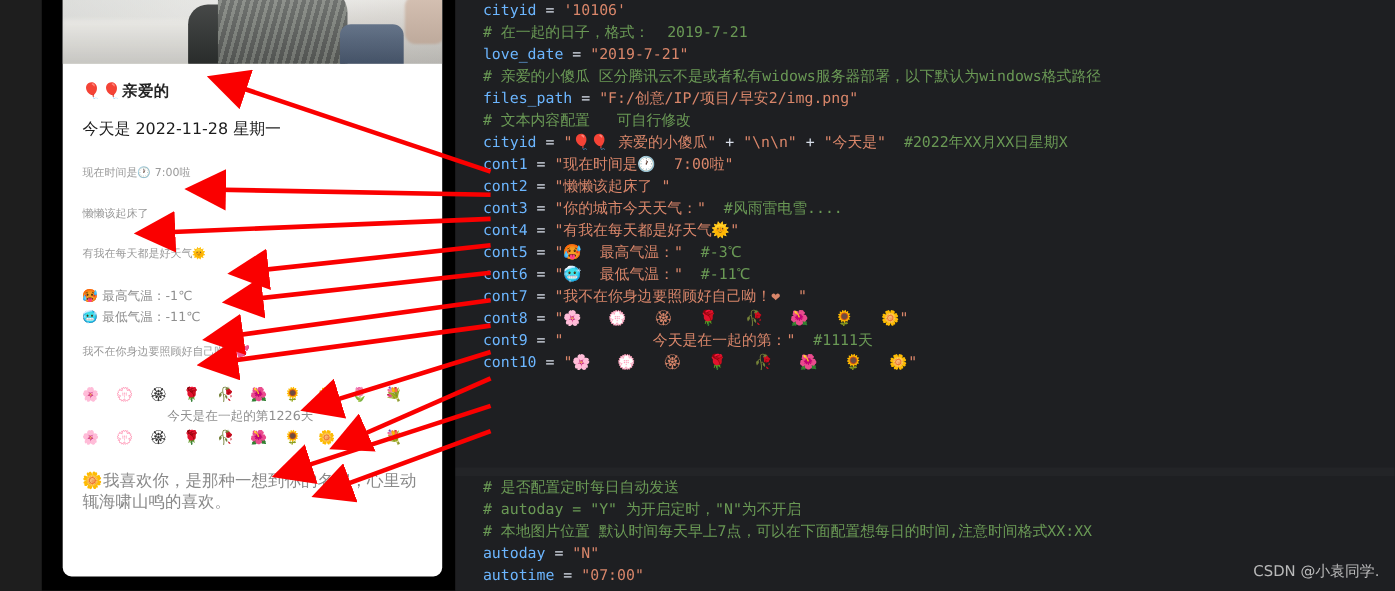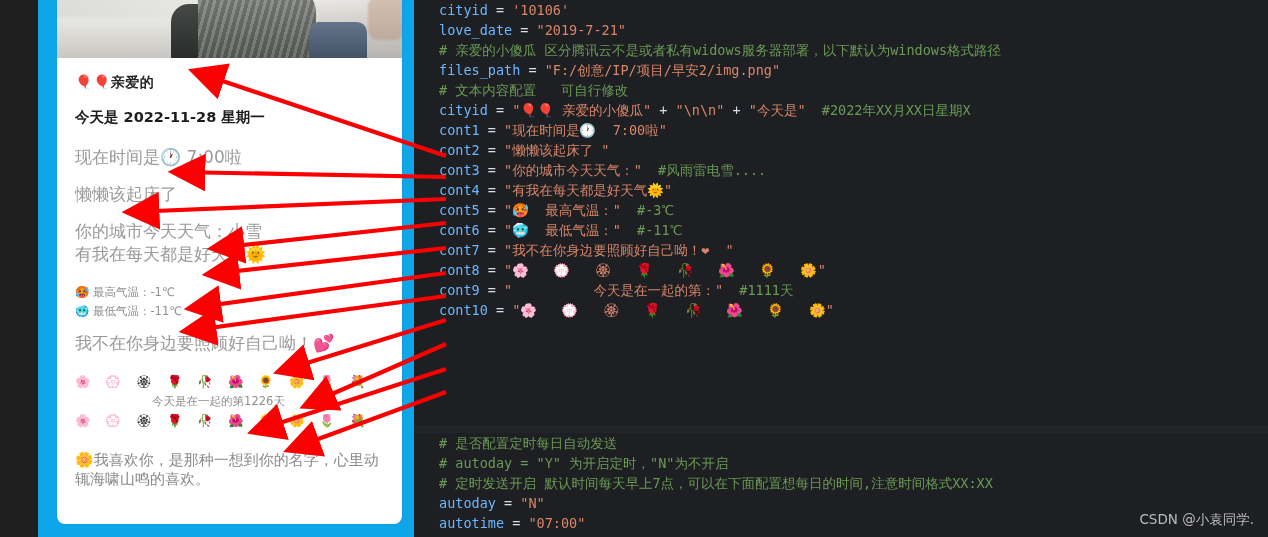--- a/index.html
+++ b/index.html
@@ -10,21 +10,21 @@
     position:relative;
   }
   #root{position:relative;width:1268px;height:537px;}
 
   
   .left-dark{position:absolute;left:0;top:0;width:38px;height:537px;background:#1e1e1e;}
 
   
   .preview-pane{
     position:absolute;left:38px;top:0;width:376px;height:537px;
-    background:#0ea5e9;
+    background:#000000;
   }
   .wx-card{
     position:absolute;left:19px;top:0;width:345px;
     background:#ffffff;
     border-radius:0 0 8px 8px;
     overflow:hidden;
     box-shadow:0 0 3px rgba(0,0,0,.06);
     height:524px;
   }
   .wx-photo{
@@ -67,24 +67,24 @@
     position:absolute;inset:0;
     background:linear-gradient(180deg,rgba(255,255,255,.12),rgba(0,0,0,.12));
   }
 
   .wx-body{padding:10px 18px 0 18px;color:#333;}
   .wx-title{
     font-size:14px;font-weight:bold;color:#262626;margin:6px 0 16px 0;
     letter-spacing:.5px;
   }
   .wx-date{
-    font-size:14.5px;font-weight:bold;color:#1c1c1c;margin:0 0 22px 0;
+    font-size:14.5px;font-weight:normal;color:#1c1c1c;margin:0 0 22px 0;
   }
   .wx-line{
-    font-size:17px;color:#9a9a9a;margin:0 0 6px 0;line-height:17px;
+    font-size:10px;color:#9a9a9a;margin:0 0 6px 0;line-height:17px;
     white-space:pre;
   }
   .wx-gap{height:14px;}
   .wx-temps{font-size:11.5px;color:#8f8f8f;line-height:19px;white-space:pre;}
   .wx-flowers{font-size:12.5px;letter-spacing:5.5px;line-height:20px;white-space:pre;}
   .wx-days{
     font-size:11.5px;color:#8f8f8f;text-align:center;line-height:19px;
     padding-right:22px;
   }
   .wx-quote{
@@ -149,21 +149,20 @@
         <div class="wx-title">🎈🎈亲爱的</div>
 
         <div class="wx-date">今天是 2022-11-28 星期一</div>
 
         <div class="wx-line">现在时间是🕐 7:00啦</div>
         <div class="wx-gap"></div>
 
         <div class="wx-line">懒懒该起床了</div>
         <div class="wx-gap"></div>
 
-        <div class="wx-line">你的城市今天天气：小雪</div>
         <div class="wx-line">有我在每天都是好天气🌞</div>
         <div class="wx-gap"></div>
 
         <div class="wx-temps">🥵 最高气温：-1℃</div>
         <div class="wx-temps">🥶 最低气温：-11℃</div>
         <div class="wx-gap"></div>
 
         <div class="wx-line">我不在你身边要照顾好自己呦！💕</div>
         <div class="wx-gap"></div>
 
@@ -172,41 +171,42 @@
         <div class="wx-flowers">🌸 💮 🏵 🌹 🥀 🌺 🌻 🌼 🌷 💐</div>
 
         <div class="wx-quote">🌼我喜欢你，是那种一想到你的名字，心里动辄海啸山鸣的喜欢。</div>
       </div>
     </div>
   </div>
 
   <div class="code-pane">
     <div id="code-top">
         <div class="code-line"><span class="kw-var">cityid</span><span class="op"> = </span><span class="str">'10106'</span></div>
+        <div class="code-line"><span class="cmt"># 在一起的日子，格式：  2019-7-21</span></div>
         <div class="code-line"><span class="kw-var">love_date</span><span class="op"> = </span><span class="str">"2019-7-21"</span></div>
         <div class="code-line"><span class="cmt"># 亲爱的小傻瓜 区分腾讯云不是或者私有widows服务器部署，以下默认为windows格式路径</span></div>
         <div class="code-line"><span class="kw-var">files_path</span><span class="op"> = </span><span class="str">"F:/创意/IP/项目/早安2/img.png"</span></div>
         <div class="code-line"><span class="cmt"># 文本内容配置   可自行修改</span></div>
         <div class="code-line"><span class="kw-var">cityid</span><span class="op"> = </span><span class="str">"🎈🎈 亲爱的小傻瓜"</span><span class="op"> + </span><span class="str">"\n\n"</span><span class="op"> + </span><span class="str">"今天是"</span><span class="cmt">  #2022年XX月XX日星期X</span></div>
         <div class="code-line"><span class="kw-var">cont1</span><span class="op"> = </span><span class="str">"现在时间是🕐  7:00啦"</span></div>
         <div class="code-line"><span class="kw-var">cont2</span><span class="op"> = </span><span class="str">"懒懒该起床了 "</span></div>
         <div class="code-line"><span class="kw-var">cont3</span><span class="op"> = </span><span class="str">"你的城市今天天气："</span><span class="cmt">  #风雨雷电雪....</span></div>
         <div class="code-line"><span class="kw-var">cont4</span><span class="op"> = </span><span class="str">"有我在每天都是好天气🌞"</span></div>
         <div class="code-line"><span class="kw-var">cont5</span><span class="op"> = </span><span class="str">"🥵  最高气温："</span><span class="cmt">  #-3℃</span></div>
         <div class="code-line"><span class="kw-var">cont6</span><span class="op"> = </span><span class="str">"🥶  最低气温："</span><span class="cmt">  #-11℃</span></div>
         <div class="code-line"><span class="kw-var">cont7</span><span class="op"> = </span><span class="str">"我不在你身边要照顾好自己呦！❤  "</span></div>
         <div class="code-line"><span class="kw-var">cont8</span><span class="op"> = </span><span class="str">"🌸   💮   🏵   🌹   🥀   🌺   🌻   🌼"</span></div>
         <div class="code-line"><span class="kw-var">cont9</span><span class="op"> = </span><span class="str">"          今天是在一起的第："</span><span class="cmt">  #1111天</span></div>
         <div class="code-line"><span class="kw-var">cont10</span><span class="op"> = </span><span class="str">"🌸   💮   🏵   🌹   🥀   🌺   🌻   🌼"</span></div>
       </div>
     <div class="sep"></div>
     <div class="code-block-2" id="code-bottom">
         <div class="code-line"><span class="cmt"># 是否配置定时每日自动发送</span></div>
         <div class="code-line"><span class="cmt"># autoday = "Y" 为开启定时，"N"为不开启</span></div>
-        <div class="code-line"><span class="cmt"># 定时发送开启 默认时间每天早上7点，可以在下面配置想每日的时间,注意时间格式XX:XX</span></div>
+        <div class="code-line"><span class="cmt"># 本地图片位置 默认时间每天早上7点，可以在下面配置想每日的时间,注意时间格式XX:XX</span></div>
         <div class="code-line"><span class="kw-var">autoday</span><span class="op"> = </span><span class="str">"N"</span></div>
         <div class="code-line"><span class="kw-var">autotime</span><span class="op"> = </span><span class="str">"07:00"</span></div>
       </div>
     <div class="watermark">CSDN @小袁同学.</div>
   </div>
 
   <svg class="arrows" viewBox="0 0 1268 537" xmlns="http://www.w3.org/2000/svg">
     <defs>
       <marker id="ah" markerWidth="9" markerHeight="9" refX="7" refY="4.5" orient="auto" markerUnits="strokeWidth">
         <path d="M0,0 L9,4.5 L0,9 z" fill="#fa0000"></path>

